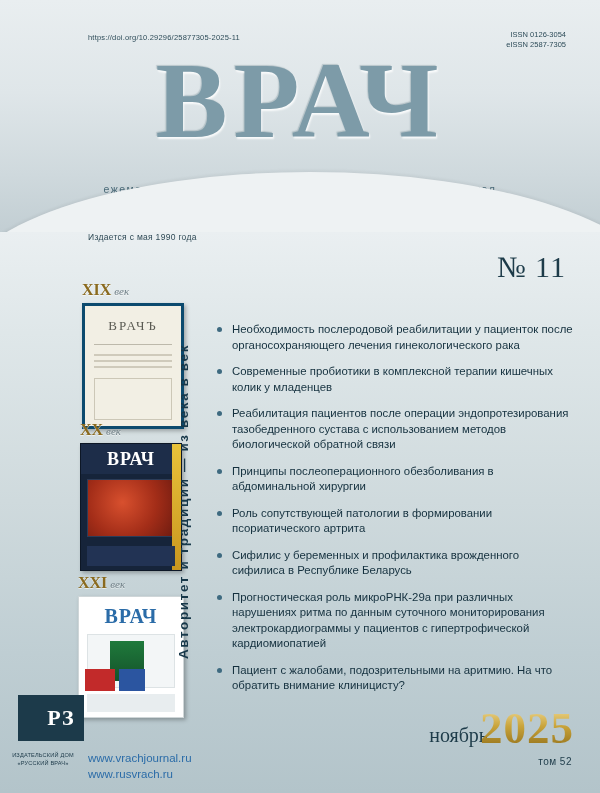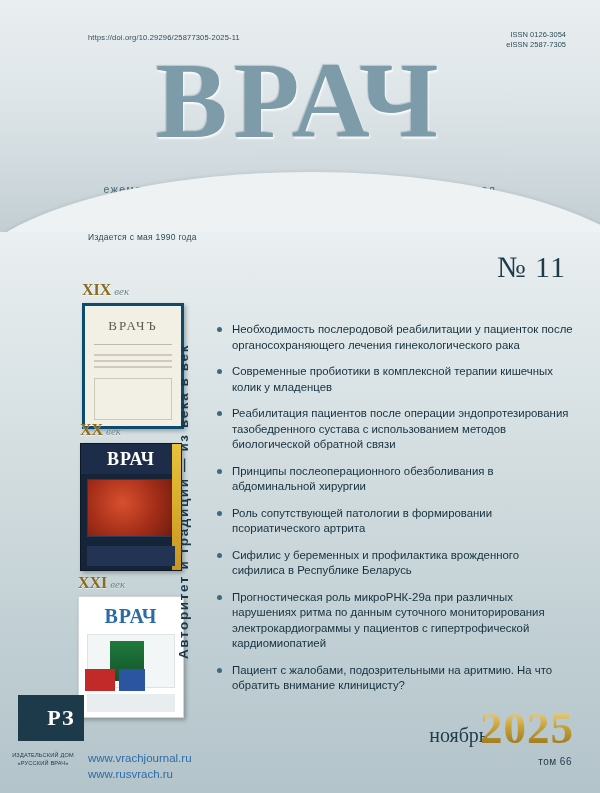--- a/index.html
+++ b/index.html
@@ -311,21 +311,21 @@
     <div class="article"><span class="bullet"></span><span>Реабилитация пациентов после операции эндопротезирования тазобедренного сустава с использованием методов биологической обратной связи</span></div>
     <div class="article"><span class="bullet"></span><span>Принципы послеоперационного обезболивания в абдоминальной хирургии</span></div>
     <div class="article"><span class="bullet"></span><span>Роль сопутствующей патологии в формировании псориатического артрита</span></div>
     <div class="article"><span class="bullet"></span><span>Сифилис у беременных и профилактика врожденного сифилиса в Республике Беларусь</span></div>
     <div class="article"><span class="bullet"></span><span>Прогностическая роль микроРНК-29а при различных нарушениях ритма по данным суточного мониторирования электрокардиограммы у пациентов с гипертрофической кардиомиопатией</span></div>
     <div class="article"><span class="bullet"></span><span>Пациент с жалобами, подозрительными на аритмию. На что обратить внимание клиницисту?</span></div>
   </div>
 
   <div class="month">ноябрь</div>
   <div class="year">2025</div>
-  <div class="volume">том 66</div>
+  <div class="volume">том 52</div>
 
   <div class="sites">
     <div>www.vrachjournal.ru</div>
     <div>www.rusvrach.ru</div>
   </div>
 
   <div class="publisher-logo">РЗ</div>
   <div class="publisher-text">ИЗДАТЕЛЬСКИЙ ДОМ «РУССКИЙ ВРАЧ»</div>
 
 </div>

